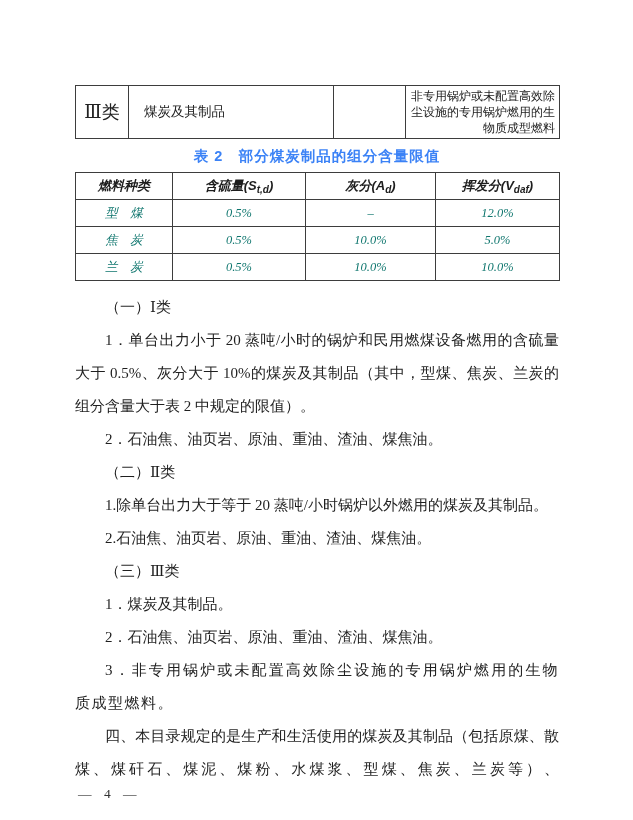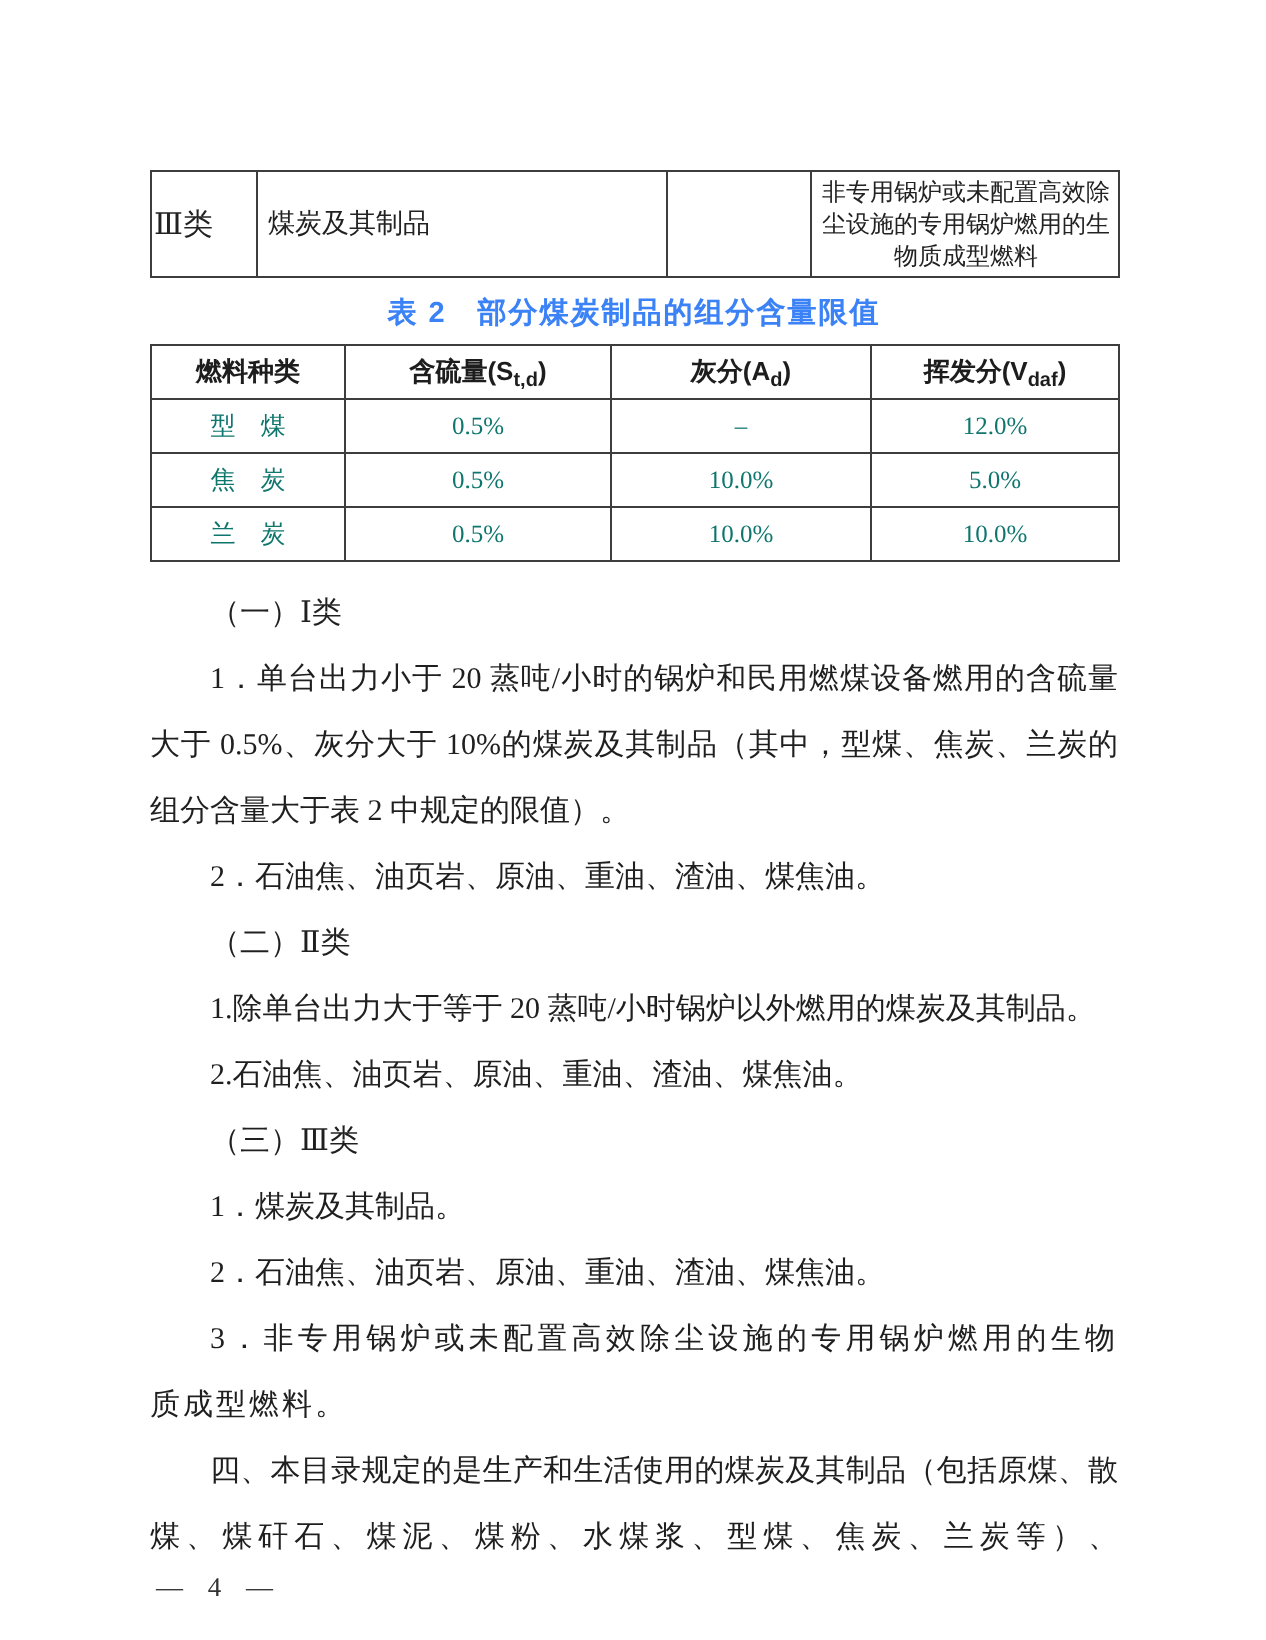--- a/index.html
+++ b/index.html
@@ -9,37 +9,37 @@
     overflow:hidden;
   }
   .doc-page { position:absolute; inset:0; background:#ffffff; }
 
   table { border-collapse:collapse; table-layout:fixed; width:484px; }
   td,th { border:1px solid #3d3d3d; overflow:hidden; }
 
   
   .cont-table { position:absolute; left:75px; top:85px; height:52px; }
   .cont-table td { vertical-align:middle; }
-  .cont-table .c1 { text-align:left; font-size:15px; }
-  .cont-table .c2 { text-align:left; padding:0 0 0 5px; font-size:13.5px; }
+  .cont-table .c1 { text-align:center; font-size:18px; }
+  .cont-table .c2 { text-align:left; padding:0 0 0 15px; font-size:13.5px; }
   .cont-table .c4 {
-    font-size:12px; line-height:16px; padding:2px 4px 2px 5px; text-align:center;
+    font-size:12px; line-height:16px; padding:2px 4px 2px 5px; text-align:right;
     font-family:"Liberation Serif","DejaVu Serif",serif;
   }
 
   
   .t2-title {
     position:absolute; left:75px; top:147px; width:484px; height:22px;
     text-align:center; font-weight:bold; font-size:14.5px;
     font-family:"Liberation Sans","DejaVu Sans",sans-serif; color:#3b82f6;
     letter-spacing:1px;
   }
 
   
-  .t2 { position:absolute; left:75px; top:172px; }
+  .t2 { position:absolute; left:75px; top:172px;font-style:italic; }
   .t2 th {
     height:24px; text-align:center; font-size:13px; font-weight:bold;
     font-family:"Liberation Sans","DejaVu Sans",sans-serif; color:#1d1d1d;
   }
   .t2 td { height:24px; text-align:center; font-size:12.5px; color:#0f766e; }
   .t2 sub { font-size:10px; vertical-align:-3px; }
 
   
   .body-text { position:absolute; left:75px; top:291px; width:484px; }
   .body-text p {

